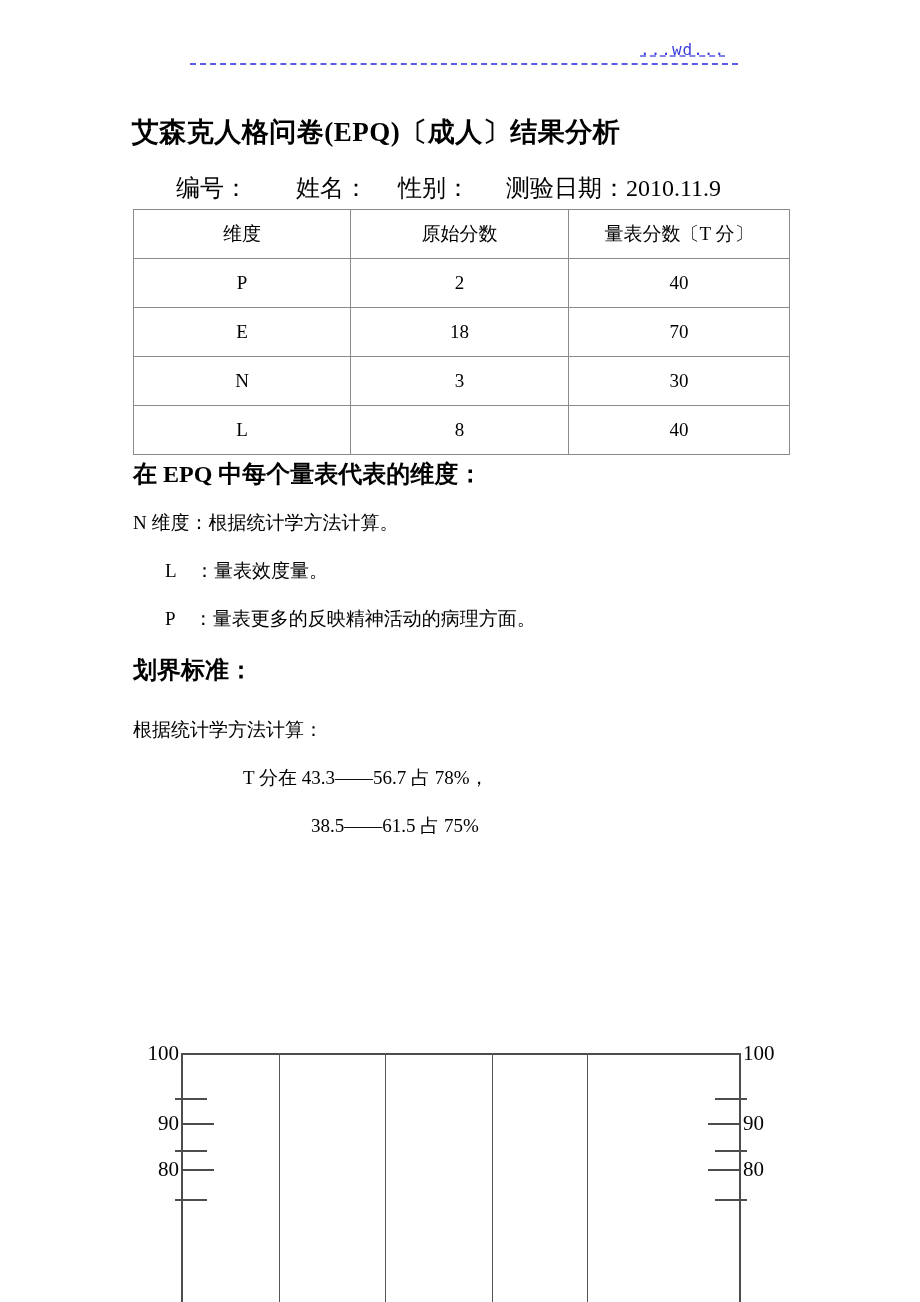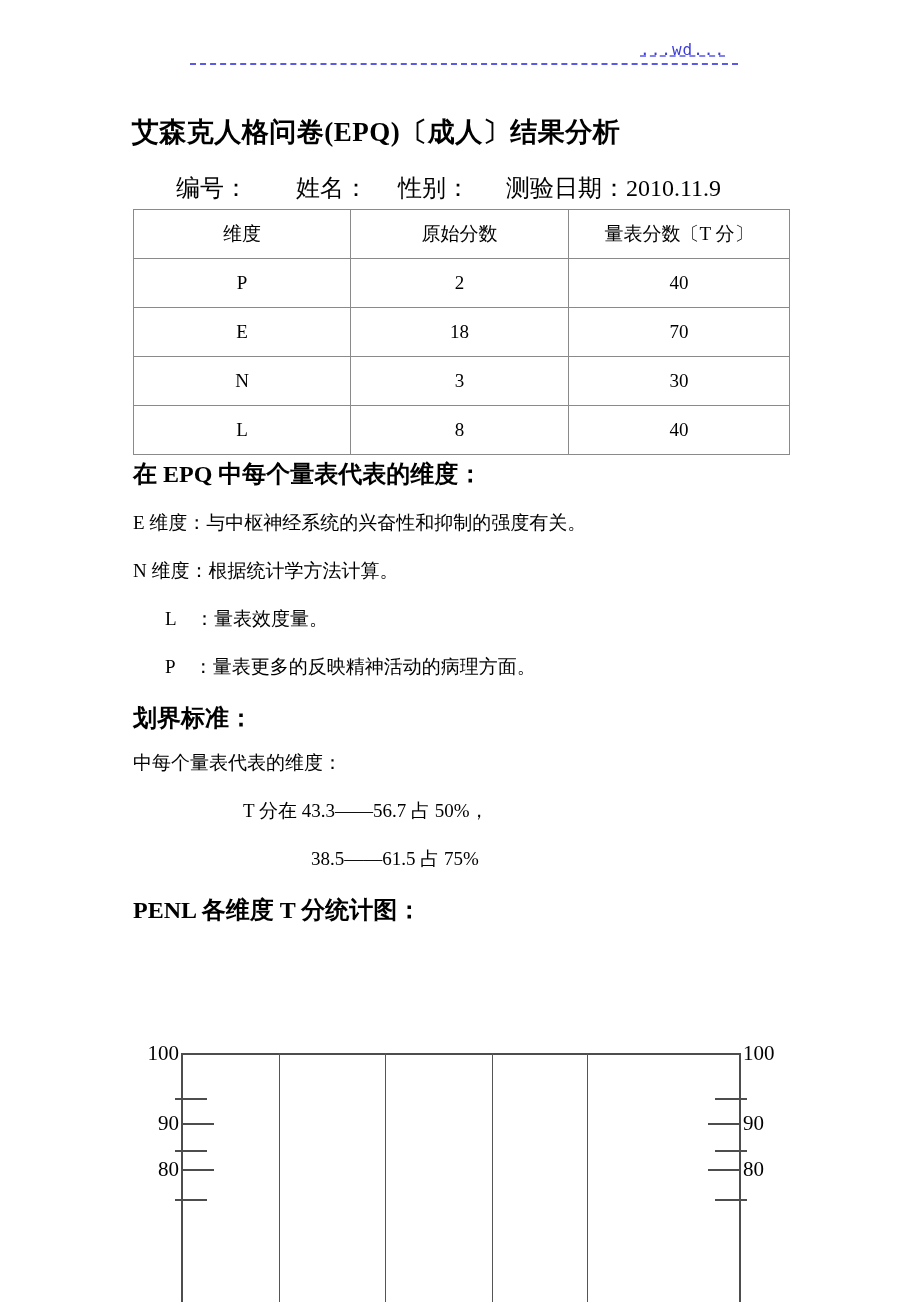--- a/index.html
+++ b/index.html
@@ -93,21 +93,21 @@
     white-space: pre;
   }
   .p-text {
     font-size: 19px;
     margin: 0 0 22px 0;
     white-space: pre;
   }
   .p-text.indent { padding-left: 32px; }
   .p-text.indent2 { padding-left: 110px; }
   .p-text.indent3 { padding-left: 178px; }
-  .p-head.tight { margin-bottom: 16px; }
+  .p-head.tight { margin-bottom: 31px; }
 
   
   .chart-wrap {
     position: absolute;
     left: 4px; top: 1036px;
     width: 920px;
     height: 266px;
   }
   .chart-area {
     position: absolute;
@@ -198,29 +198,27 @@
     <tr>
       <td>L</td>
       <td>8</td>
       <td>40</td>
     </tr>
   </tbody>
 </table>
 
 <div class="body-block">
   <p class="p-head">在 EPQ 中每个量表代表的维度：</p>
-  <p class="p-text">E 维度：与中枢神经系统的兴奋性和抑制的强度有关。</p>
   <p class="p-text">N 维度：根据统计学方法计算。</p>
   <p class="p-text indent">L    ：量表效度量。</p>
   <p class="p-text indent">P    ：量表更多的反映精神活动的病理方面。</p>
   <p class="p-head tight">划界标准：</p>
-  <p class="p-text">中每个量表代表的维度：</p>
-  <p class="p-text indent2">T 分在 43.3——56.7 占 50%，</p>
+  <p class="p-text">根据统计学方法计算：</p>
+  <p class="p-text indent2">T 分在 43.3——56.7 占 78%，</p>
   <p class="p-text indent3">38.5——61.5 占 75%</p>
-  <p class="p-head">PENL 各维度 T 分统计图：</p>
 </div>
 
 <div class="chart-wrap">
   <div class="chart-area">
 
     <div class="top-rule"></div>
     <div class="axis-v axis-left"></div>
     <div class="axis-v axis-right"></div>
 
     <div class="grid-v" style="left:98px;"></div>

